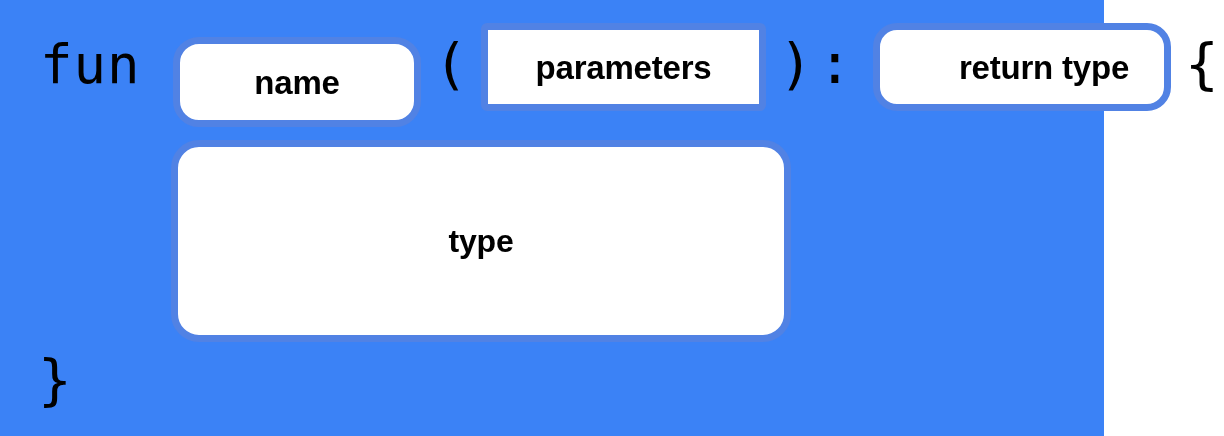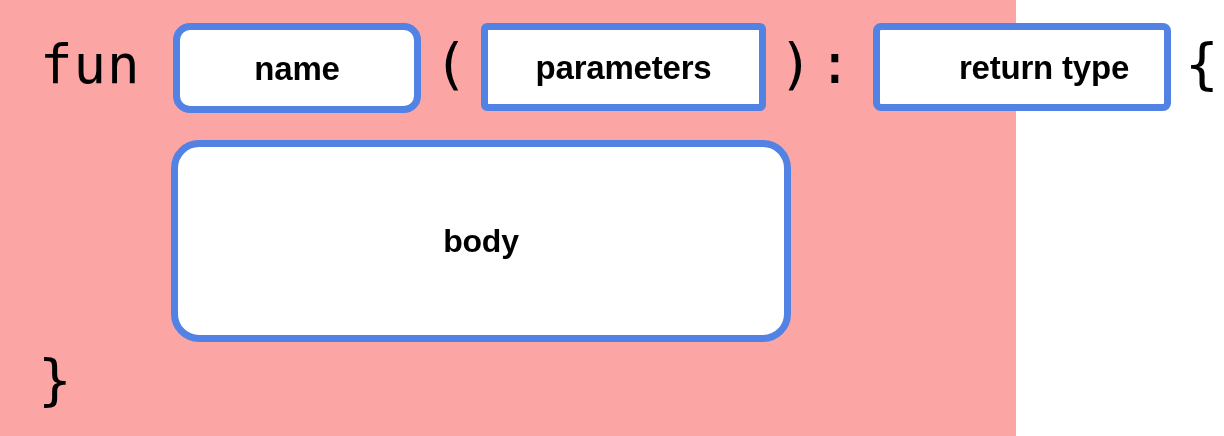--- a/index.html
+++ b/index.html
@@ -9,23 +9,23 @@
   }
   body {
     width: 1224px;
     height: 436px;
     font-family: "Liberation Sans", sans-serif;
     overflow: hidden;
   }
 
   #canvas {
     position: relative;
-    width: 1016px;
+    width: 1104px;
     height: 436px;
-    background: #fca5a5;
+    background: #3b82f6;
   }
 
   
   .token {
     position: absolute;
     font-family: "DejaVu Sans Mono", monospace;
     font-weight: 400;
     color: #000000;
     line-height: 1;
     white-space: pre;
@@ -87,40 +87,39 @@
     color: #000000;
     font-size: 33px;
     letter-spacing: -0.2px;
     line-height: 1;
     white-space: nowrap;
     user-select: none;
   }
 
   .slot-name {
     left: 173px;
-    top: 23px;
+    top: 37px;
     width: 248px;
     height: 90px;
-    border-radius: 17px;
   }
 
   .slot-parameters {
     left: 481px;
     top: 23px;
     width: 285px;
     height: 88px;
     border-radius: 6px;
   }
 
   .slot-return-type {
     left: 873px;
     top: 23px;
     width: 298px;
     height: 88px;
-    border-radius: 8px;
+    border-radius: 24px;
     padding-left: 44px;
   }
 
   .slot-body {
     left: 171px;
     top: 140px;
     width: 620px;
     height: 202px;
     border-radius: 28px;
   }
@@ -150,18 +149,18 @@
 
   <span class="token token-colon">:</span>
 
   <div class="slot slot-return-type">
     <span class="slot-label">return type</span>
   </div>
 
   <span class="token token-brace-open">{</span>
 
   <div class="slot slot-body">
-    <span class="slot-label">body</span>
+    <span class="slot-label">type</span>
   </div>
 
   <span class="token token-brace-close">}</span>
 
 </div>
 
 </body></html>

